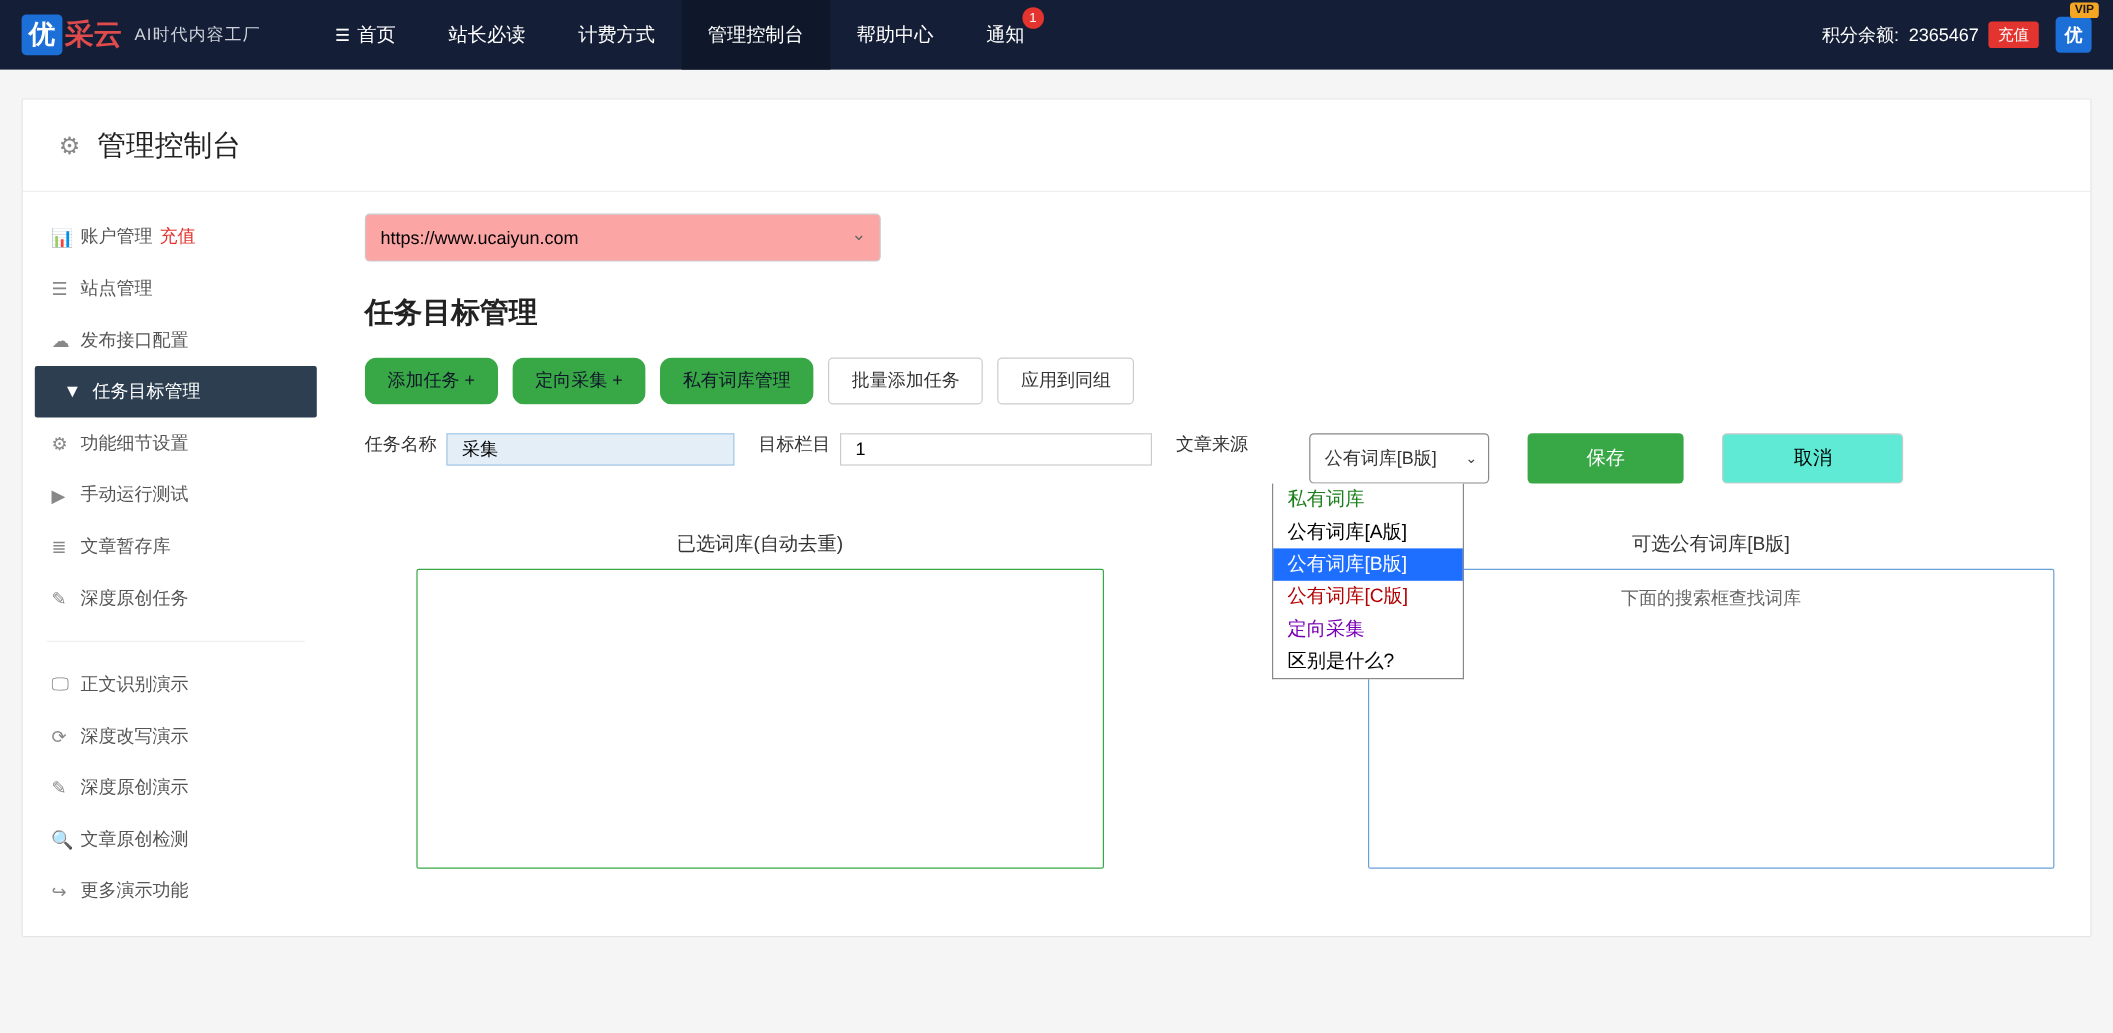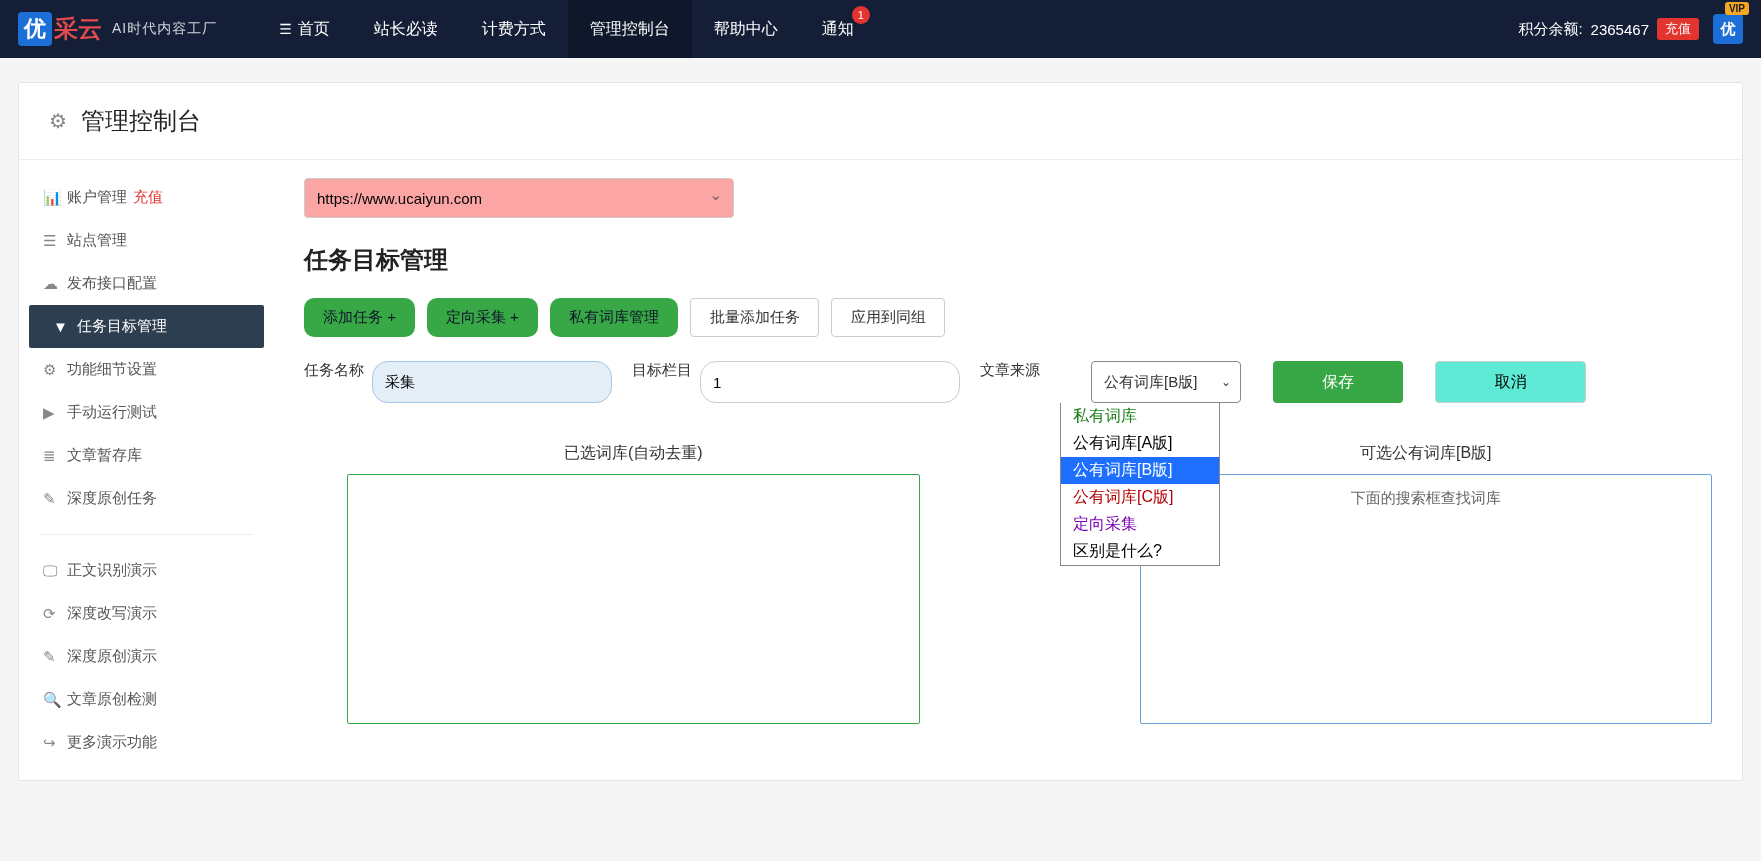--- a/index.html
+++ b/index.html
@@ -46,21 +46,21 @@
 .select-wrap::after { content: "⌄"; position: absolute; right: 12px; top: 8px; color: #666; pointer-events: none; }
 .page-title { font-size: 24px; margin: 26px 0 22px; color: #222; }
 .btn-row { display: flex; gap: 12px; margin-bottom: 24px; }
 .btn { padding: 9px 18px; border-radius: 4px; font-size: 15px; cursor: pointer; border: 1px solid transparent; }
 .btn-green { background: #38a745; color: #0f172a; border-radius: 10px; }
 .btn-outline { background: #fff; border: 1px solid #ccc; color: #333; padding-left: 19px; }
 
 .form-row { display: flex; gap: 20px; }
 .form-group { display: flex; gap: 8px; }
 .form-label { font-size: 15px; color: #333; }
-.input { height: 42px; border: 1px solid #ccc; border-radius: 16px; padding: 0 12px; font-size: 15px; }
+.input { height: 27px; border: 1px solid #ccc; border-radius: 0; padding: 0 12px; font-size: 15px; }
 .input.highlight { background: #e3eef7; border-color: #a3c7e8; }
 .w-240 { width: 240px; }
 .w-260 { width: 260px; }
 
 .source-wrap { position: relative; padding-left: 43px; }
 .source-select { height: 42px; border: 1px solid #888; border-radius: 4px; padding: 0 30px 0 12px; font-size: 15px; background: #fff; width: 150px; cursor: pointer; display: flex; align-items: center; }
 .source-select::after { content: ""; }
 .chevron { position: absolute; right: 10px; top: 14px; font-size: 12px; color: #444; }
 .dropdown { position: absolute; top: 42px; left: 12px; width: 160px; background: #fff; border: 1px solid #888; border-top: none; z-index: 10; }
 .dropdown-item { padding: 3px 12px; font-size: 16px; cursor: pointer; }

